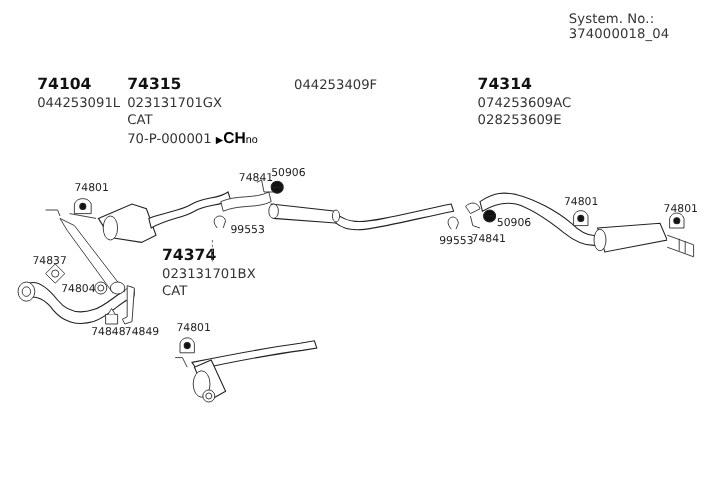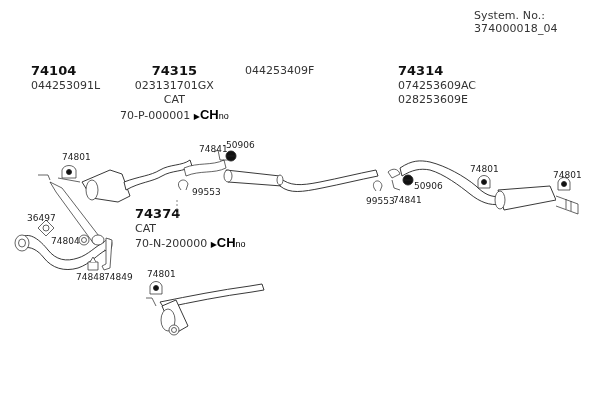--- a/index.html
+++ b/index.html
@@ -27,21 +27,21 @@
 </head>
 <body>
 
 <div class="abs sysno">System. No.: 374000018_04</div>
 
 <div class="abs group" style="left:31px; top:64px;">
   <div class="num">74104</div>
   <div class="line">044253091L</div>
 </div>
 
-<div class="abs group" style="left:120px; top:64px;text-align:center;">
+<div class="abs group" style="left:106px; top:64px;">
   <div class="num">74315</div>
   <div class="line">023131701GX</div>
   <div class="line">CAT</div>
   <div class="line">
     <span>70-P-000001</span>
     <span class="chno"><span class="tri">▶</span><b>CH</b><span class="no">no</span></span>
   </div>
 </div>
 
 <div class="abs group" style="left:245px; top:64px;">
@@ -49,25 +49,22 @@
 </div>
 
 <div class="abs group" style="left:398px; top:64px;">
   <div class="num">74314</div>
   <div class="line">074253609AC</div>
   <div class="line">028253609E</div>
 </div>
 
 <div class="abs group" style="left:135px; top:207px;">
   <div class="num">74374</div>
+  <div class="line">023131701BX</div>
   <div class="line">CAT</div>
-  <div class="line">
-    <span>70-N-200000</span>
-    <span class="chno"><span class="tri">▶</span><b>CH</b><span class="no">no</span></span>
-  </div>
 </div>
 
 <svg class="diagram" width="600" height="400" viewBox="0 0 600 400">
 
   <g>
     <path d="M22,237 C30,232 40,240 48,250 C56,260 66,262 78,258 C88,255 96,246 104,242 L106,250 C98,254 90,264 78,268 C64,272 52,268 44,258 C38,250 30,246 24,248 Z"></path>
     <ellipse cx="22" cy="243" rx="7" ry="8" class="thin"></ellipse>
     <ellipse cx="22" cy="243" rx="3.5" ry="4" class="thin"></ellipse>
     <path d="M104,242 C108,238 112,238 112,244 C112,250 108,252 104,250" class="thin"></path>
   </g>
@@ -160,21 +157,21 @@
     <ellipse cx="174" cy="330" rx="5" ry="5" class="thin"></ellipse>
     <circle cx="174" cy="330" r="2.5" class="thin"></circle>
   </g>
   <g>
     <path d="M150,286 C152,280 160,280 162,286 L162,294 L150,294 Z" class="thin"></path>
     <circle cx="156" cy="288" r="2.5" class="dark"></circle>
   </g>
 </svg>
 
 <div class="abs plabel" style="left:62px; top:152px;">74801</div>
-<div class="abs plabel" style="left:27px; top:213px;">36497</div>
+<div class="abs plabel" style="left:27px; top:213px;">74837</div>
 <div class="abs plabel" style="left:51px; top:236px;">74804</div>
 <div class="abs plabel" style="left:76px; top:272px;text-align:center;">74848</div>
 <div class="abs plabel" style="left:104px; top:272px;">74849</div>
 <div class="abs plabel" style="left:192px; top:187px;">99553</div>
 <div class="abs plabel" style="left:199px; top:144px;">74841</div>
 <div class="abs plabel" style="left:226px; top:140px;">50906</div>
 <div class="abs plabel" style="left:366px; top:196px;">99553</div>
 <div class="abs plabel" style="left:393px; top:195px;">74841</div>
 <div class="abs plabel" style="left:414px; top:181px;">50906</div>
 <div class="abs plabel" style="left:470px; top:164px;">74801</div>

